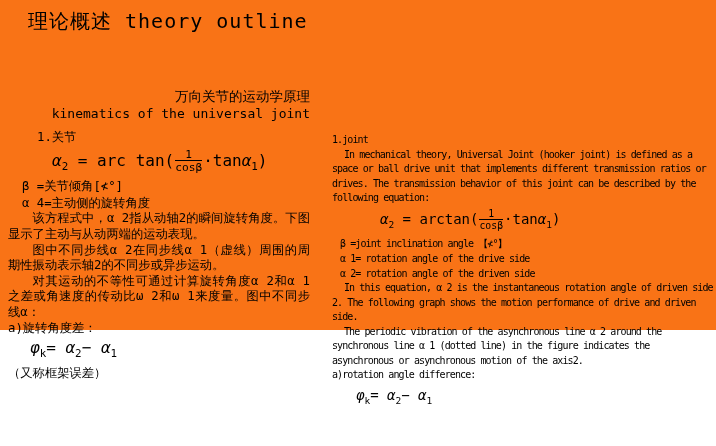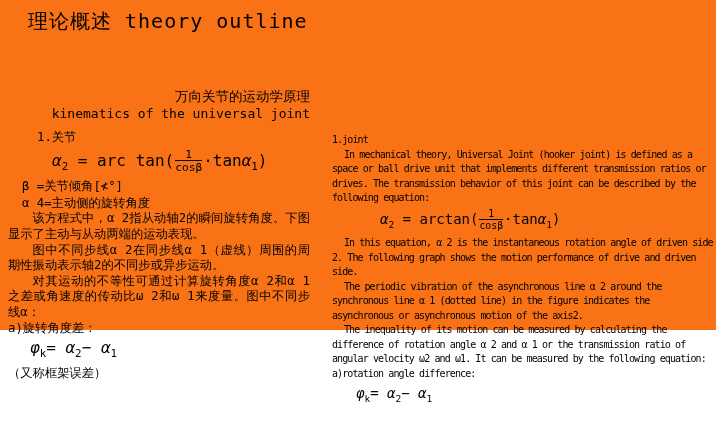--- a/index.html
+++ b/index.html
@@ -93,24 +93,28 @@
   </div>
 
   <div class="col-right">
 
     <div>1.joint</div>
 
     <p class="en">In mechanical theory, Universal Joint (hooker joint) is defined as a space or ball drive unit that implements different transmission ratios or drives. The transmission behavior of this joint can be described by the following equation:</p>
 
     <div class="formula f-main-right"><span class="it">α</span><sub>2</sub><span> = arctan(</span><span class="frac"><span class="fnum">1</span><span class="fden">cosβ</span></span><span>·tan</span><span class="it">α</span><sub>1</sub><span>)</span></div>
 
+    <div class="defs-right">
+      <div>β =joint inclination angle 【≮°】</div>
+      <div>α 1= rotation angle of the drive side</div>
+      <div>α 2= rotation angle of the driven side</div>
+    </div>
 
     <p class="en">In this equation, α 2 is the instantaneous rotation angle of driven side 2. The following graph shows the motion performance of drive and driven side.</p>
     <p class="en">The periodic vibration of the asynchronous line α 2 around the synchronous line α 1 (dotted line) in the figure indicates the asynchronous or asynchronous motion of the axis2.</p>
-    <p class="en">The inequality of its motion can be measured by calculating the difference of rotation angle α 2 and α 1 or the transmission ratio of angular velocity ω2 and ω1. It can be measured by the following equation:</p>
 
     <div>a)rotation angle difference:</div>
 
     <div class="formula f-diff-right"><span class="it">φ</span><sub>k</sub><span>= </span><span class="it">α</span><sub>2</sub><span>− </span><span class="it">α</span><sub>1</sub></div>
 
   </div>
 
 </div>
 
 </body></html>

